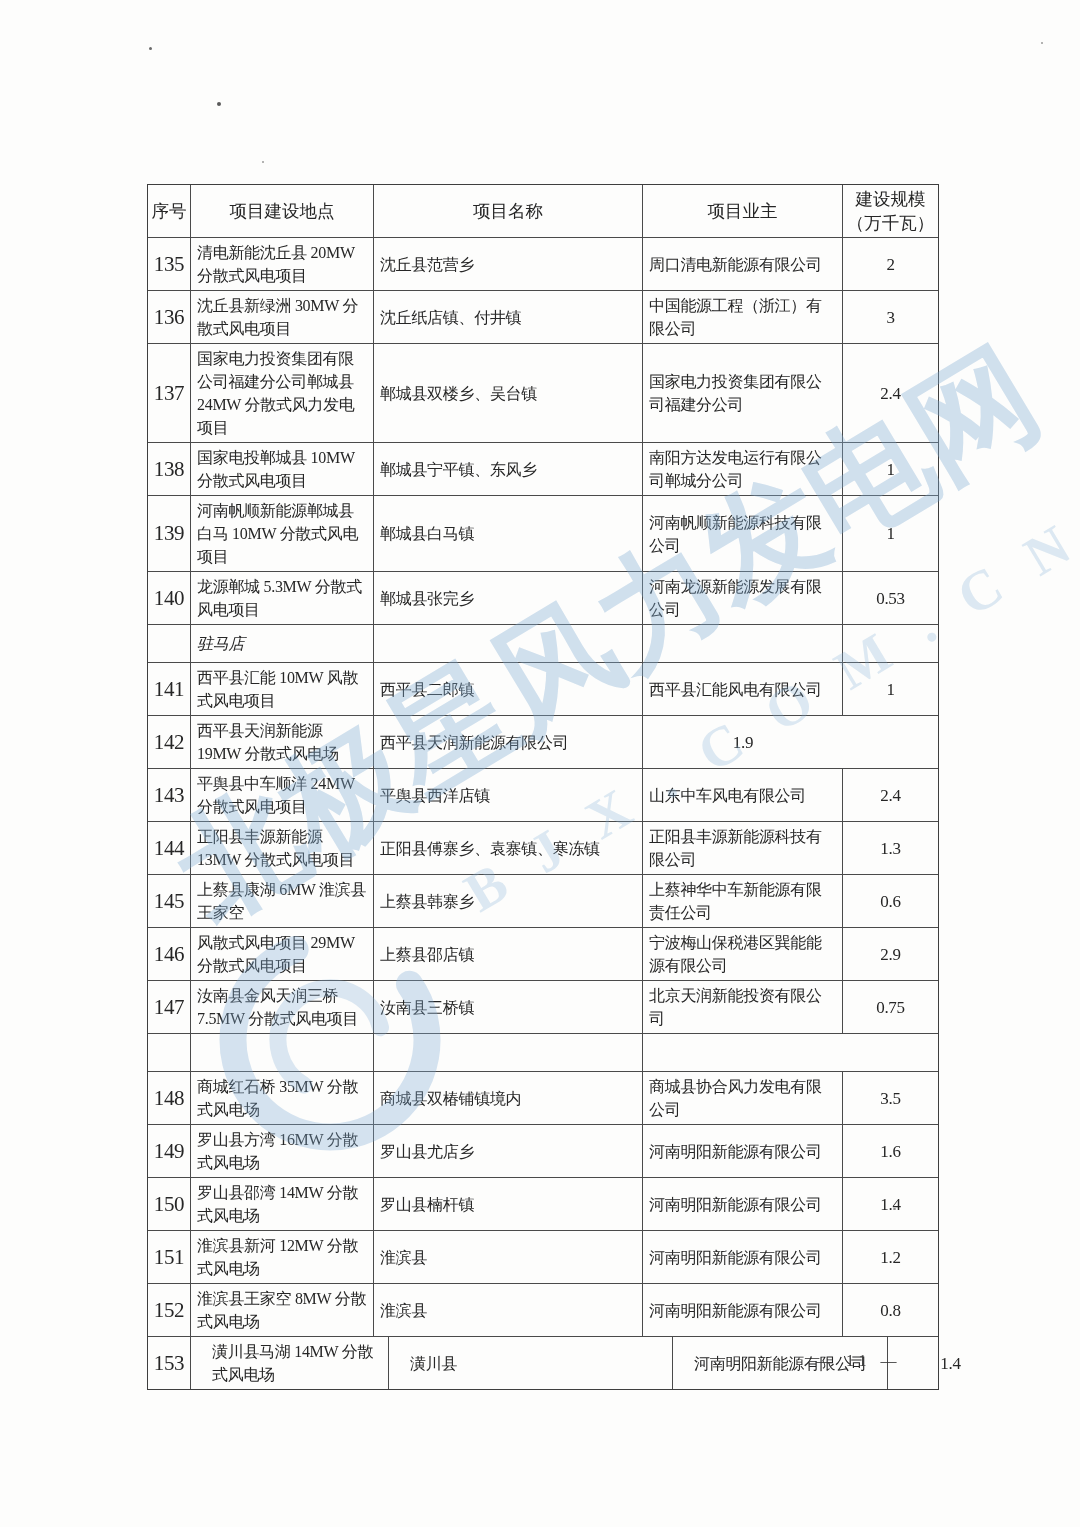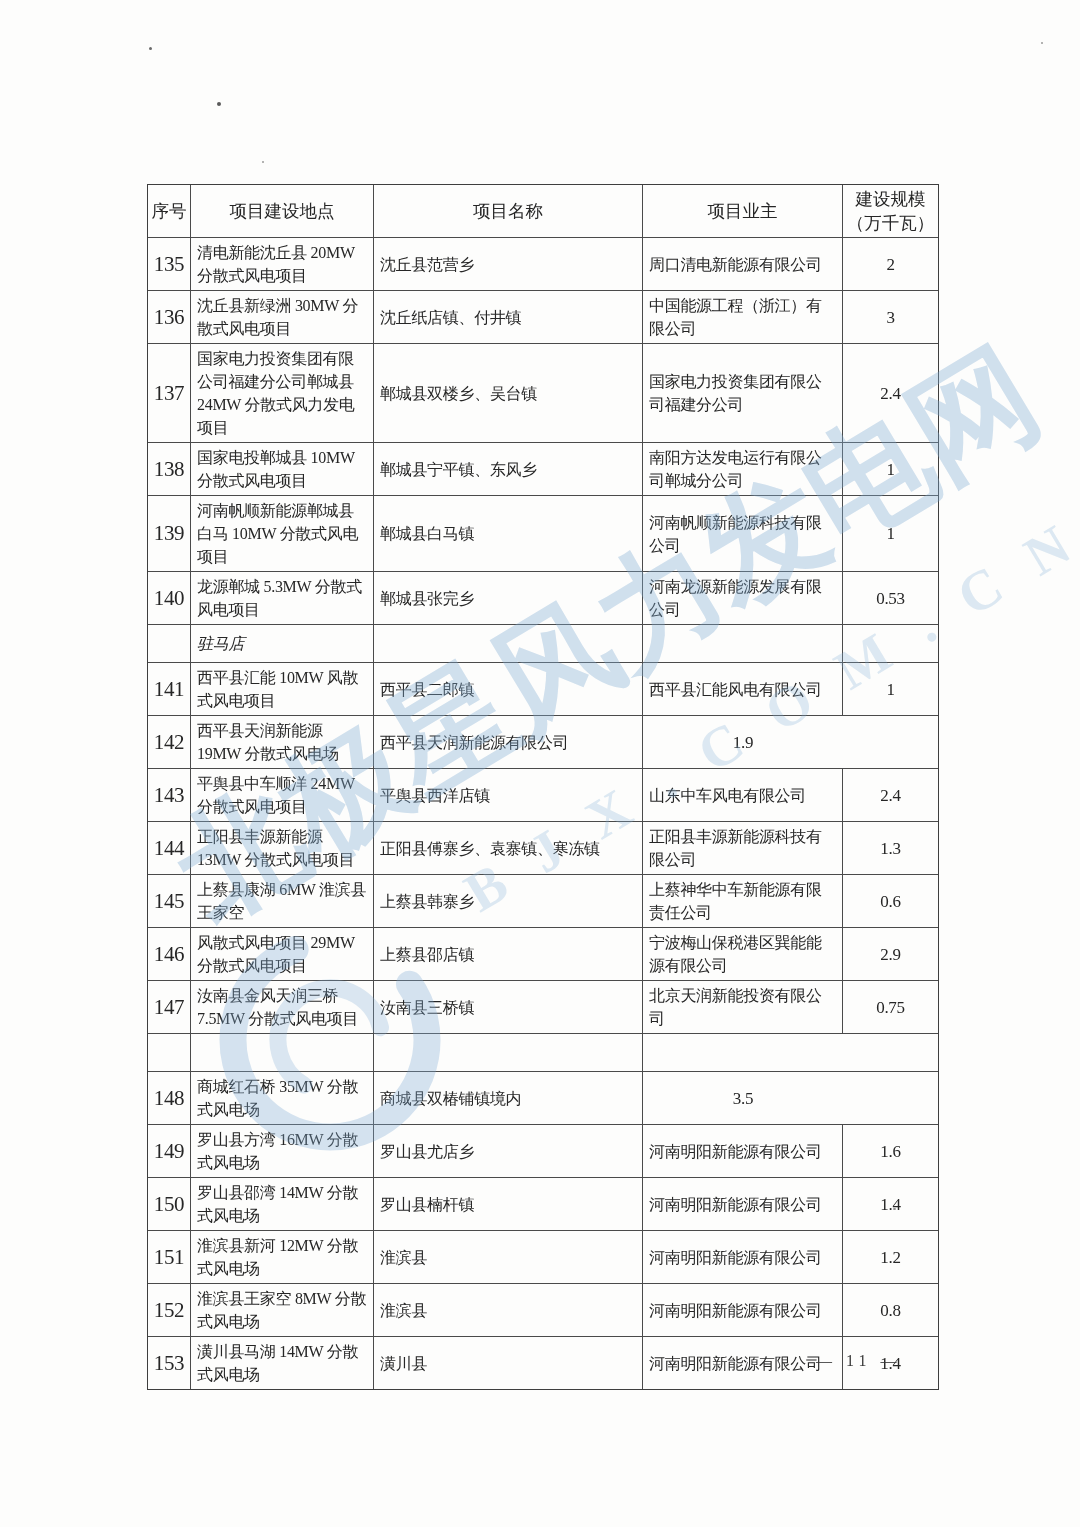--- a/index.html
+++ b/index.html
@@ -22,21 +22,21 @@
     width:790px;
     border:1.5px solid #3e3e3e;
     background:transparent;
   }
   .t-row {
     display:grid;
     grid-template-columns:43px 183px 269px 200px 95px;
     border-bottom:1px solid #4a4a4a;
     min-height:50px;
   }
-  #table-body .t-row:last-child { border-bottom:none; }
+  #table-body .t-row:last-child { border-bottom:none;gap:15px; }
   .t-row.t-head { min-height:50px; }
   .t-row.t-city { min-height:37px;font-style:italic; }
   .c {
     border-right:1px solid #4a4a4a;
     display:flex; align-items:center;
     padding:3px 6px;
     font-size:16px; line-height:23px;
     letter-spacing:-0.3px;
     overflow:hidden;
   }
@@ -224,20 +224,21 @@
     <div class="c c-no"></div>
     <div class="c c-loc"></div>
     <div class="c c-owner"></div>
     <div class="c c-scale"></div>
   </div>
 
   <div class="t-row t-project">
     <div class="c c-no">148</div>
     <div class="c c-name">商城红石桥 35MW 分散式风电场</div>
     <div class="c c-loc">商城县双椿铺镇境内</div>
+    <div class="c c-owner">商城县协合风力发电有限公司</div>
     <div class="c c-scale">3.5</div>
   </div>
 
   <div class="t-row t-project">
     <div class="c c-no">149</div>
     <div class="c c-name">罗山县方湾 16MW 分散式风电场</div>
     <div class="c c-loc">罗山县尤店乡</div>
     <div class="c c-owner">河南明阳新能源有限公司</div>
     <div class="c c-scale">1.6</div>
   </div>

